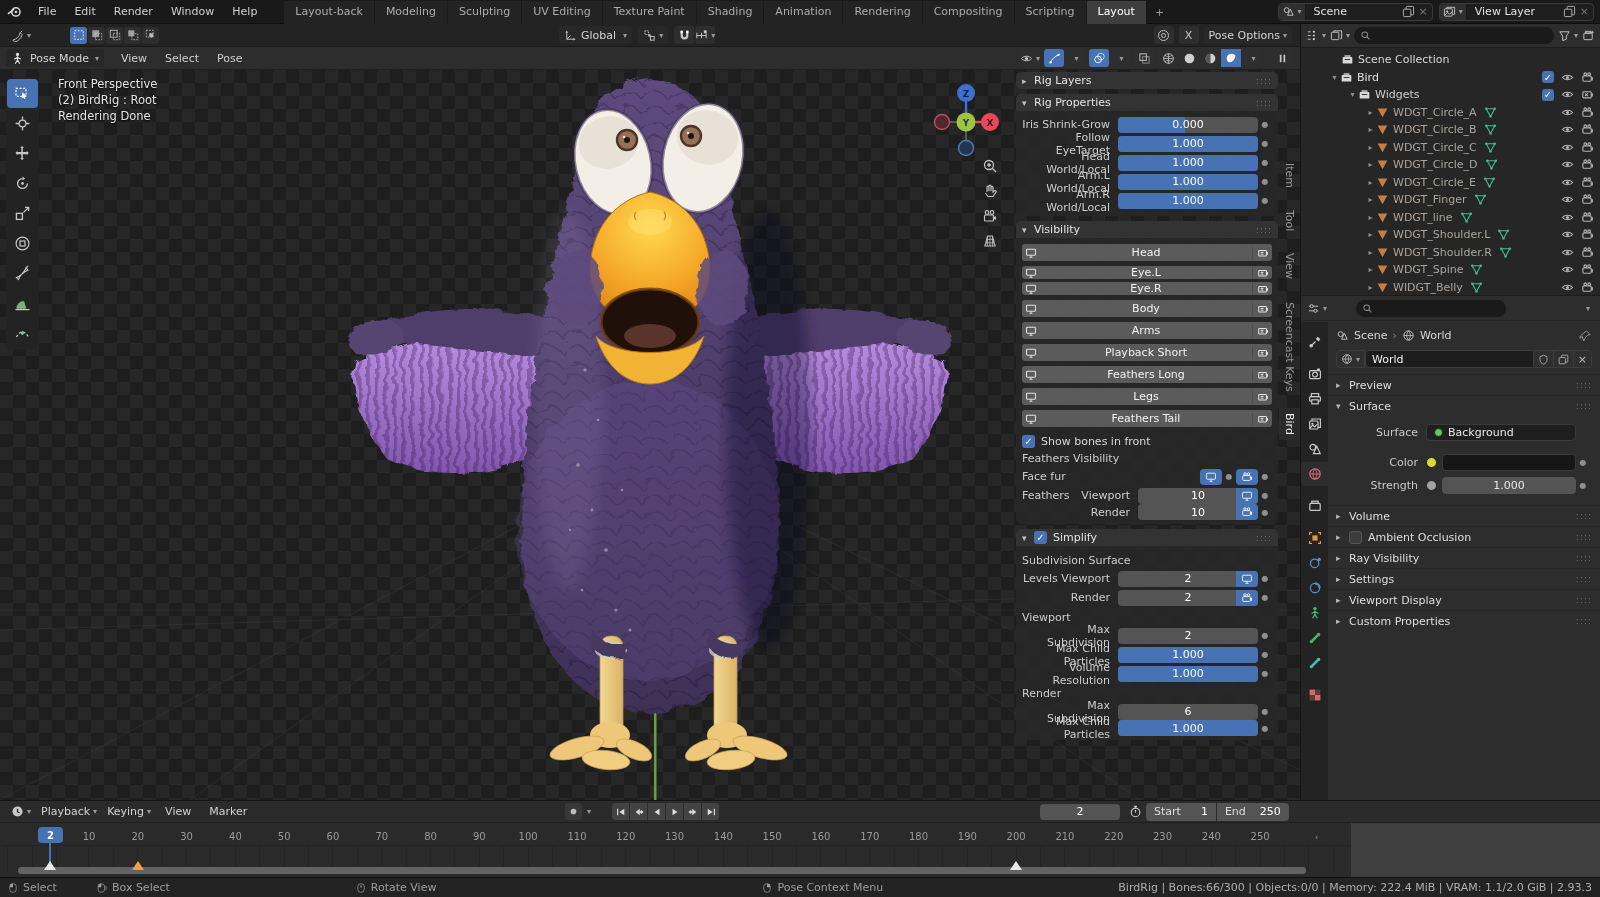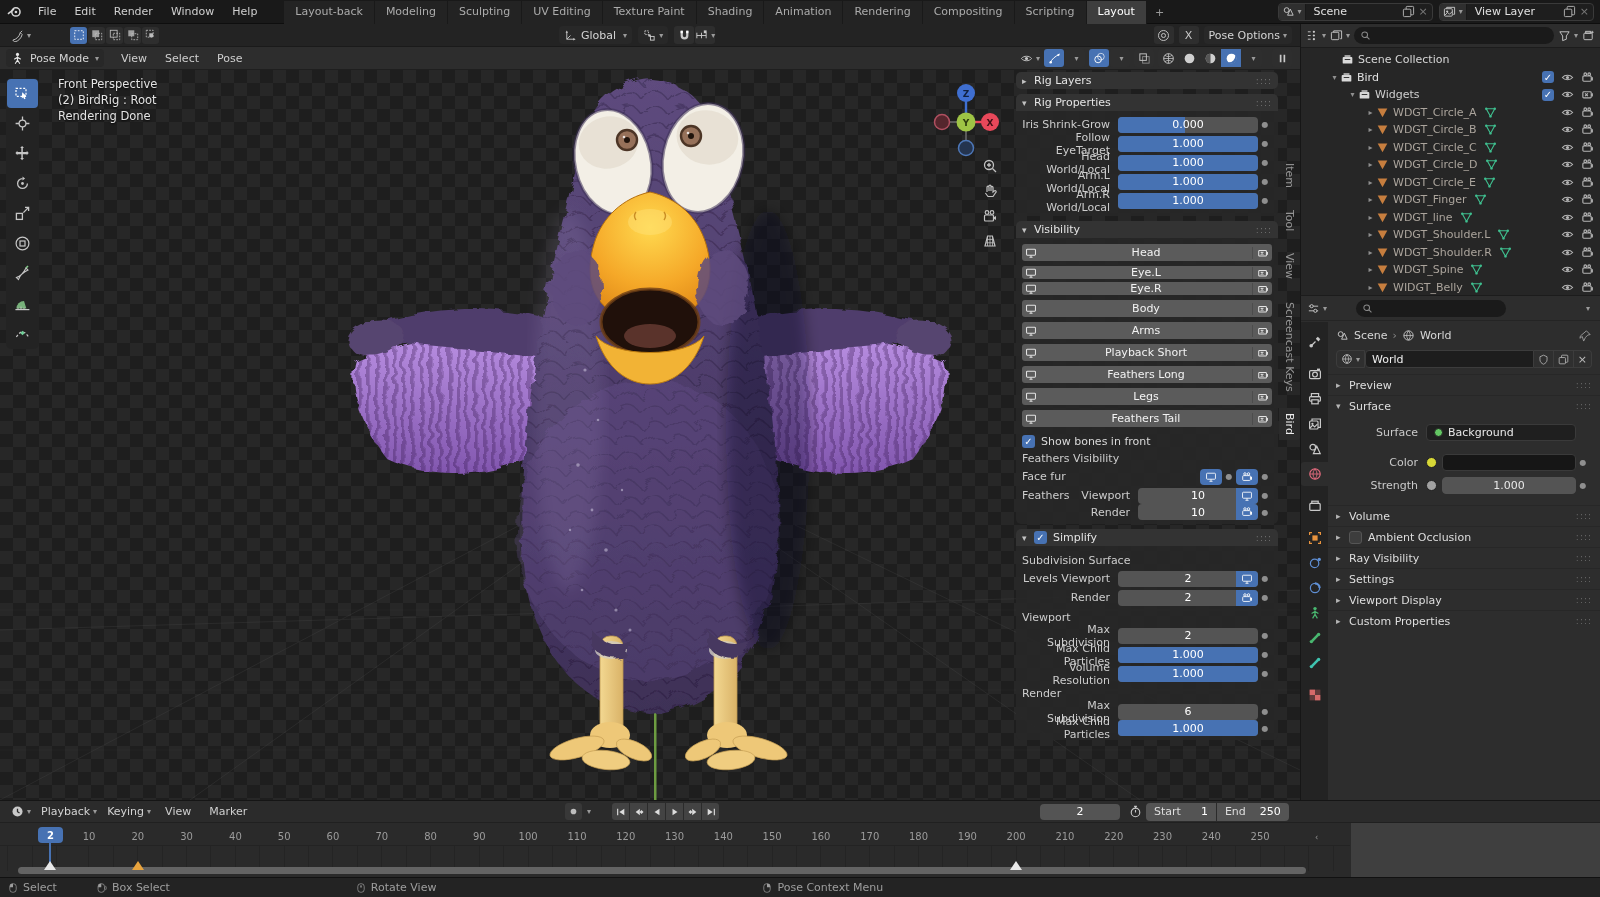--- a/index.html
+++ b/index.html
@@ -1861,13 +1861,14 @@
       <span class="hint" style="margin-left: 300px;">
         <span class="ic">
           <svg viewBox="0 0 14 14">
             <rect x="2.5" y="1" width="9" height="12" rx="4" fill="none" stroke="currentColor"></rect>
             <path d="M7 1.2h1a3.4 3.4 0 0 1 3.4 3.4V6H7Z" fill="currentColor"></path>
           </svg>
         </span>
         <span>Pose Context Menu</span>
       </span>
     </div>
+  <span id="status-info">BirdRig | Bones:66/300 | Objects:0/0 | Memory: 222.4 MiB | VRAM: 1.1/2.0 GiB | 2.93.3</span>
 </div>
 
 </body></html>

